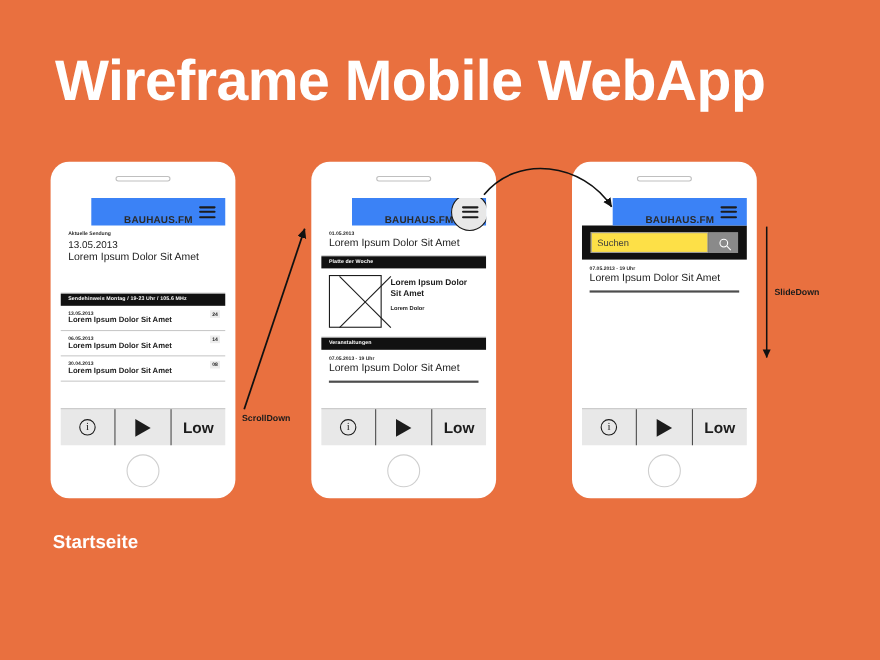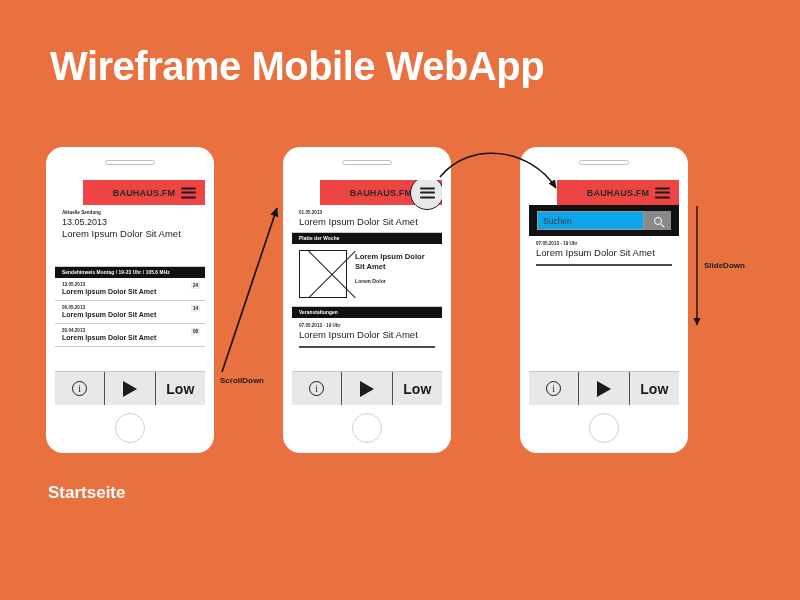--- a/index.html
+++ b/index.html
@@ -18,21 +18,21 @@
     height: 600px;
     background: #E9703F;
     overflow: hidden;
   }
 
   
   #page-title {
     position: absolute;
     left: 50px;
     top: 44px;
-    font-size: 40px;
+    font-size: 52px;
     font-weight: bold;
     color: #FFFFFF;
     letter-spacing: -0.5px;
     white-space: nowrap;
   }
 
   
   .phone {
     position: absolute;
     width: 168px;
@@ -76,23 +76,23 @@
     height: 225px;
     background: #FFFFFF;
     box-sizing: border-box;
     overflow: hidden;
   }
 
   
   .app-header {
     position: relative;
     height: 25px;
-    background: #ef4444;
-    display: flex;
-    align-items: center;
+    background: #3b82f6;
+    display: flex;
+    align-items: flex-end;
     justify-content: center;
     box-sizing: border-box;
     margin-left: 28px;
   }
   .brand {
     font-size: 9px;
     font-weight: bold;
     color: #2A2A2A;
     letter-spacing: 0.2px;
   }
@@ -305,21 +305,21 @@
     color: #F2F2F2;
   }
   .search-strip {
     background: #111111;
     padding: 6px 8px;
     display: flex;
     box-sizing: border-box;
   }
   .search-input {
     flex: 1;
-    background: #0ea5e9;
+    background: #fde047;
     border: 1px solid #9A9A9A;
     font-size: 8.5px;
     color: #3C3C3C;
     padding: 3px 5px;
     box-sizing: border-box;
     height: 19px;
     display: flex;
     align-items: center;
   }
   .search-btn {

